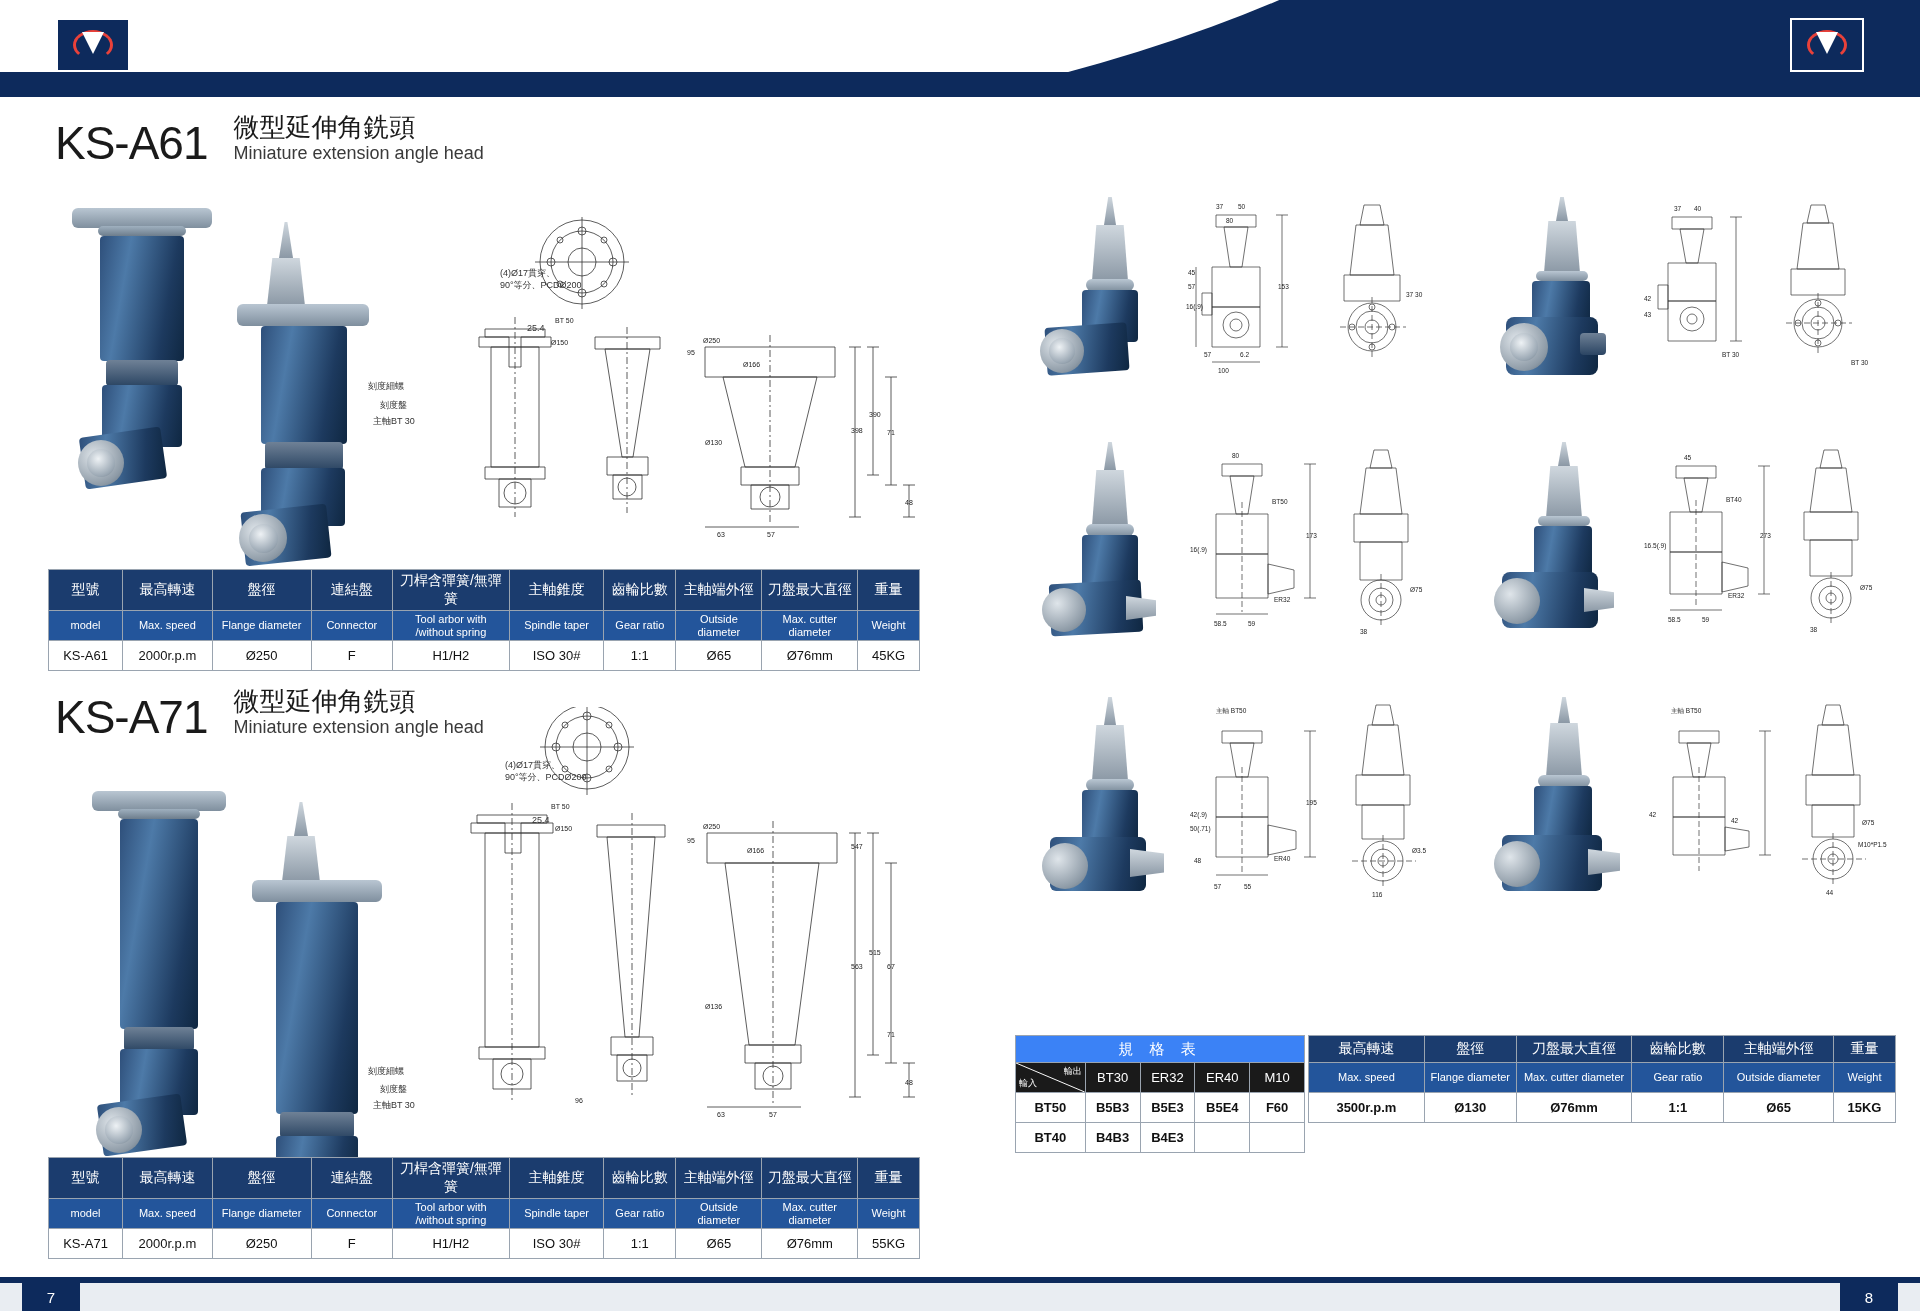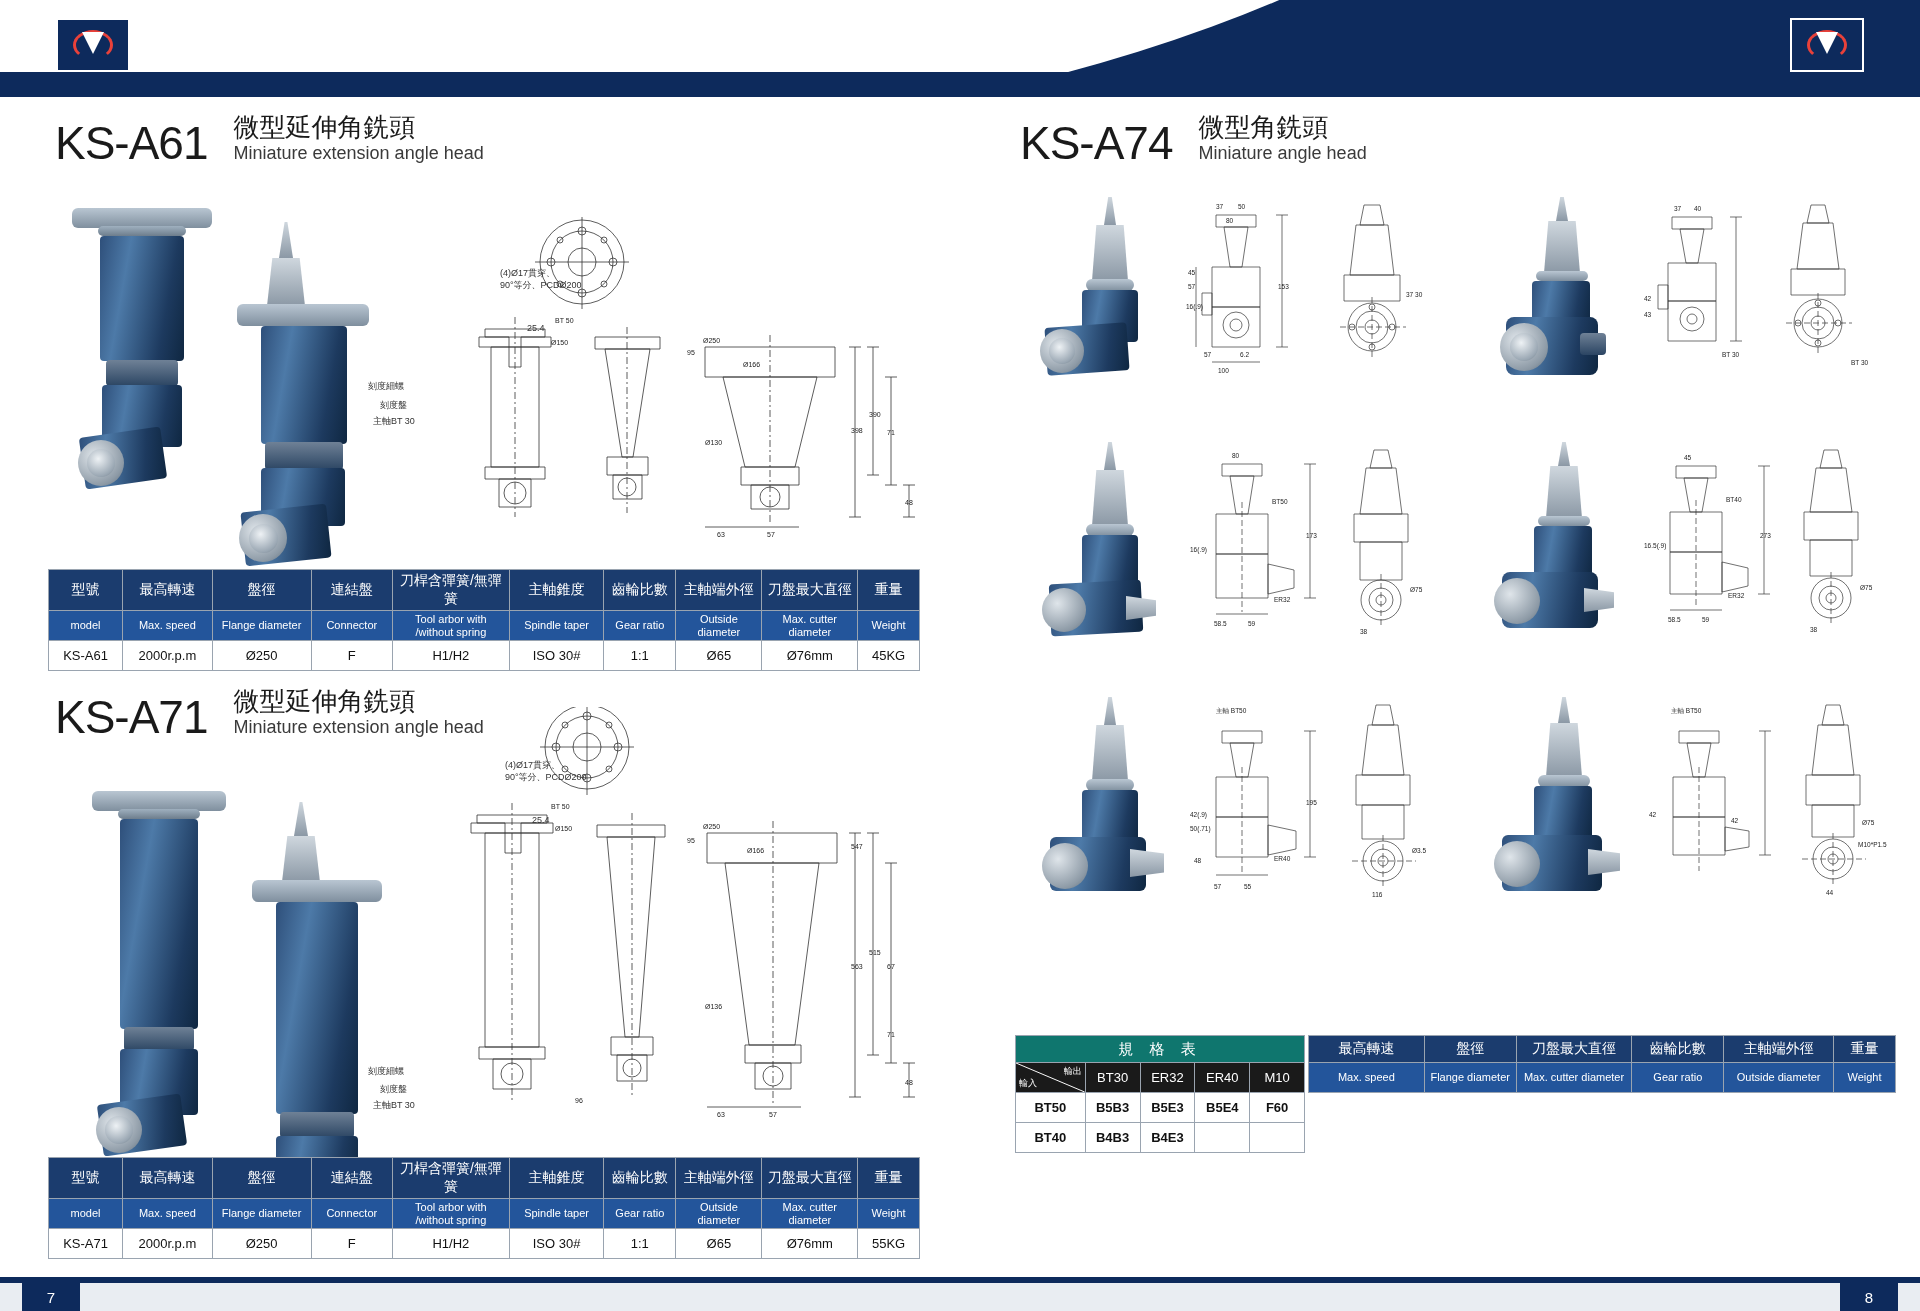--- a/index.html
+++ b/index.html
@@ -57,21 +57,21 @@
   
   table.spec { border-collapse:collapse; position:absolute; }
   table.spec td { border:1px solid #9aa4b0; text-align:center; vertical-align:middle; }
   table.spec tr.r-head td { background:#1b3c6e; color:#fff; font-size:14px; height:26px; padding:2px 4px; }
   table.spec tr.r-sub  td { background:#23559b; color:#fff; font-size:11px; height:30px; padding:2px 3px; line-height:1.12; }
   table.spec tr.r-val  td { background:#ffffff; color:#111; font-size:13px; height:30px; padding:2px 3px; }
 
   
   table.spec2 { border-collapse:collapse; position:absolute; }
   table.spec2 td { border:1px solid #9aa4b0; text-align:center; vertical-align:middle; }
-  .t2-title { background:#0f766e; color:#fff; font-size:15px; letter-spacing:6px; height:27px; }
+  .t2-title { background:#3b82f6; color:#fff; font-size:15px; letter-spacing:6px; height:27px; }
   .t2-corner { background:#1a1a1a; color:#fff; font-size:10px; height:30px; position:relative; padding:0; }
   .t2-hdr { background:#1b3c6e; color:#fff; font-size:14px; height:27px; padding:2px 6px; }
   .t2-sub { background:#23559b; color:#fff; font-size:11px; height:30px; padding:2px 4px; line-height:1.12; }
   .t2-val { background:#fff; color:#111; font-size:13px; height:30px; padding:2px 4px;font-weight:bold; }
   .diag-cell { position:relative; }
   .diag-cell .dl { position:absolute; left:3px; bottom:2px; font-size:9px; }
   .diag-cell .dr { position:absolute; right:3px; top:2px; font-size:9px; }
   .diag-cell .slash { position:absolute; left:0; top:0; width:100%; height:100%; }
 
   
@@ -418,27 +418,20 @@
         <td>Ø65</td>
         <td>Ø76mm</td>
         <td>55KG</td>
       </tr>
     </tbody>
       </table>
   </div>
 
   <div class="col-right">
 
-    <div class="sec-head" style="left:30px; top:16px;">
-      <div class="sec-code">KS-A74</div>
-      <div class="sec-titles">
-        <div class="sec-cn">微型角銑頭</div>
-        <div class="sec-en">Miniature angle head</div>
-      </div>
-    </div>
 
     <div class="ill" style="left:40px; top:100px; width:150px; height:190px;">
       <div class="taper" style="left:74px; top:0; width:12px; height:28px; clip-path:polygon(35% 0,65% 0,100% 100%,0 100%);"></div>
       <div class="taper" style="left:62px; top:28px; width:36px; height:56px; clip-path:polygon(12% 0,88% 0,100% 100%,0 100%);"></div>
       <div class="flange" style="left:56px; top:82px; width:48px; height:12px;"></div>
       <div class="body-blue" style="left:52px; top:93px; width:56px; height:52px;"></div>
       <div class="body-blue" style="left:16px; top:128px; width:82px; height:48px; transform:rotate(-4deg);"></div>
       <div class="disc" style="left:10px; top:132px; width:44px; height:44px;"></div>
       <div class="disc" style="left:19px; top:141px; width:26px; height:26px; background:radial-gradient(circle at 40% 35%,#eef2f5,#9aa7b3 70%,#66737f);"></div>
     </div>
@@ -806,20 +799,28 @@
         <td class="t2-hdr" style="width:62px;">重量</td>
       </tr>
       <tr>
         <td class="t2-sub">Max. speed</td>
         <td class="t2-sub">Flange diameter</td>
         <td class="t2-sub">Max. cutter diameter</td>
         <td class="t2-sub">Gear ratio</td>
         <td class="t2-sub">Outside diameter</td>
         <td class="t2-sub">Weight</td>
       </tr>
+      <tr>
+        <td class="t2-val">3500r.p.m</td>
+        <td class="t2-val">Ø130</td>
+        <td class="t2-val">Ø76mm</td>
+        <td class="t2-val">1:1</td>
+        <td class="t2-val">Ø65</td>
+        <td class="t2-val">15KG</td>
+      </tr>
     </tbody>
       </table>
   </div>
 </div>
 
 <div class="footer">
   <div class="strip"></div>
   <div class="pgnum pg-left">7</div>
   <div class="pgnum pg-right">8</div>
 </div>

